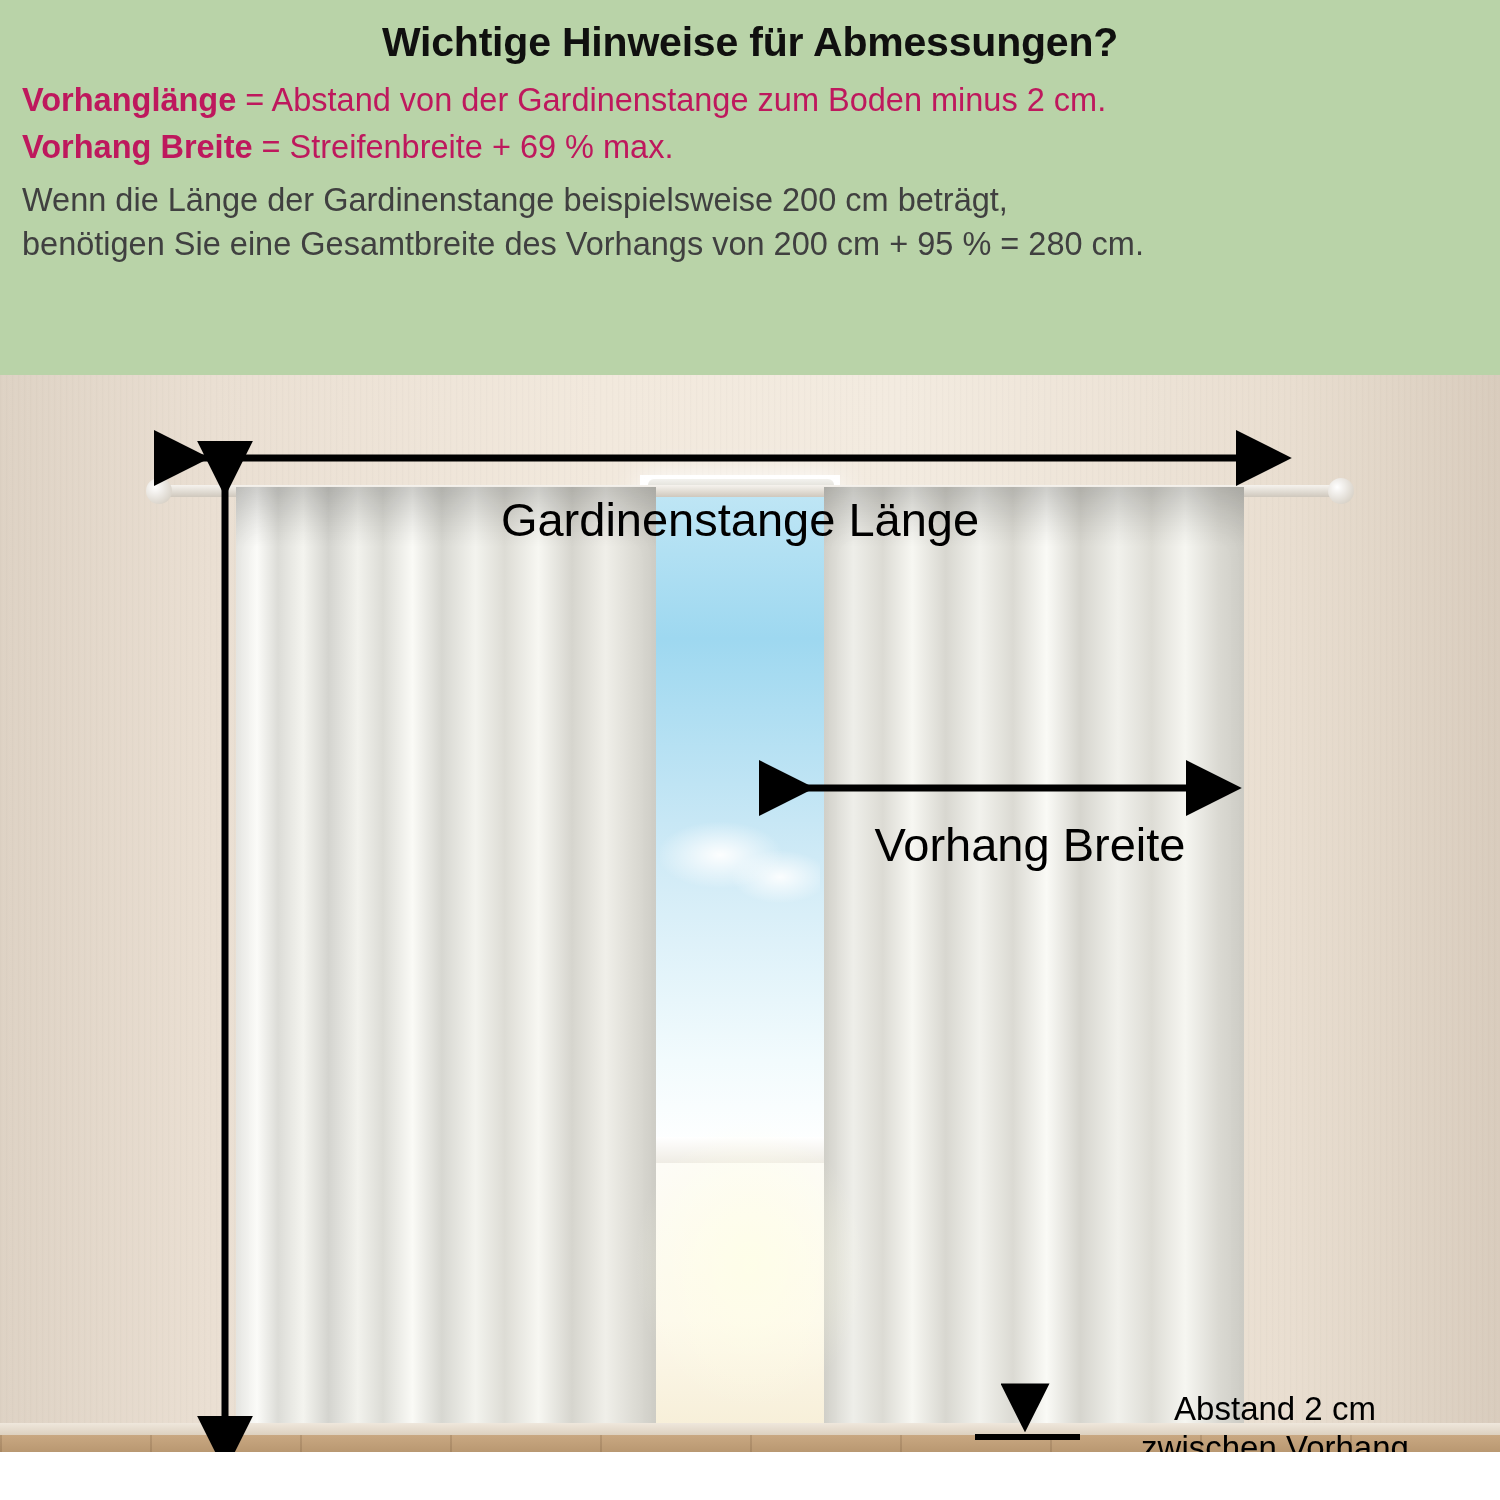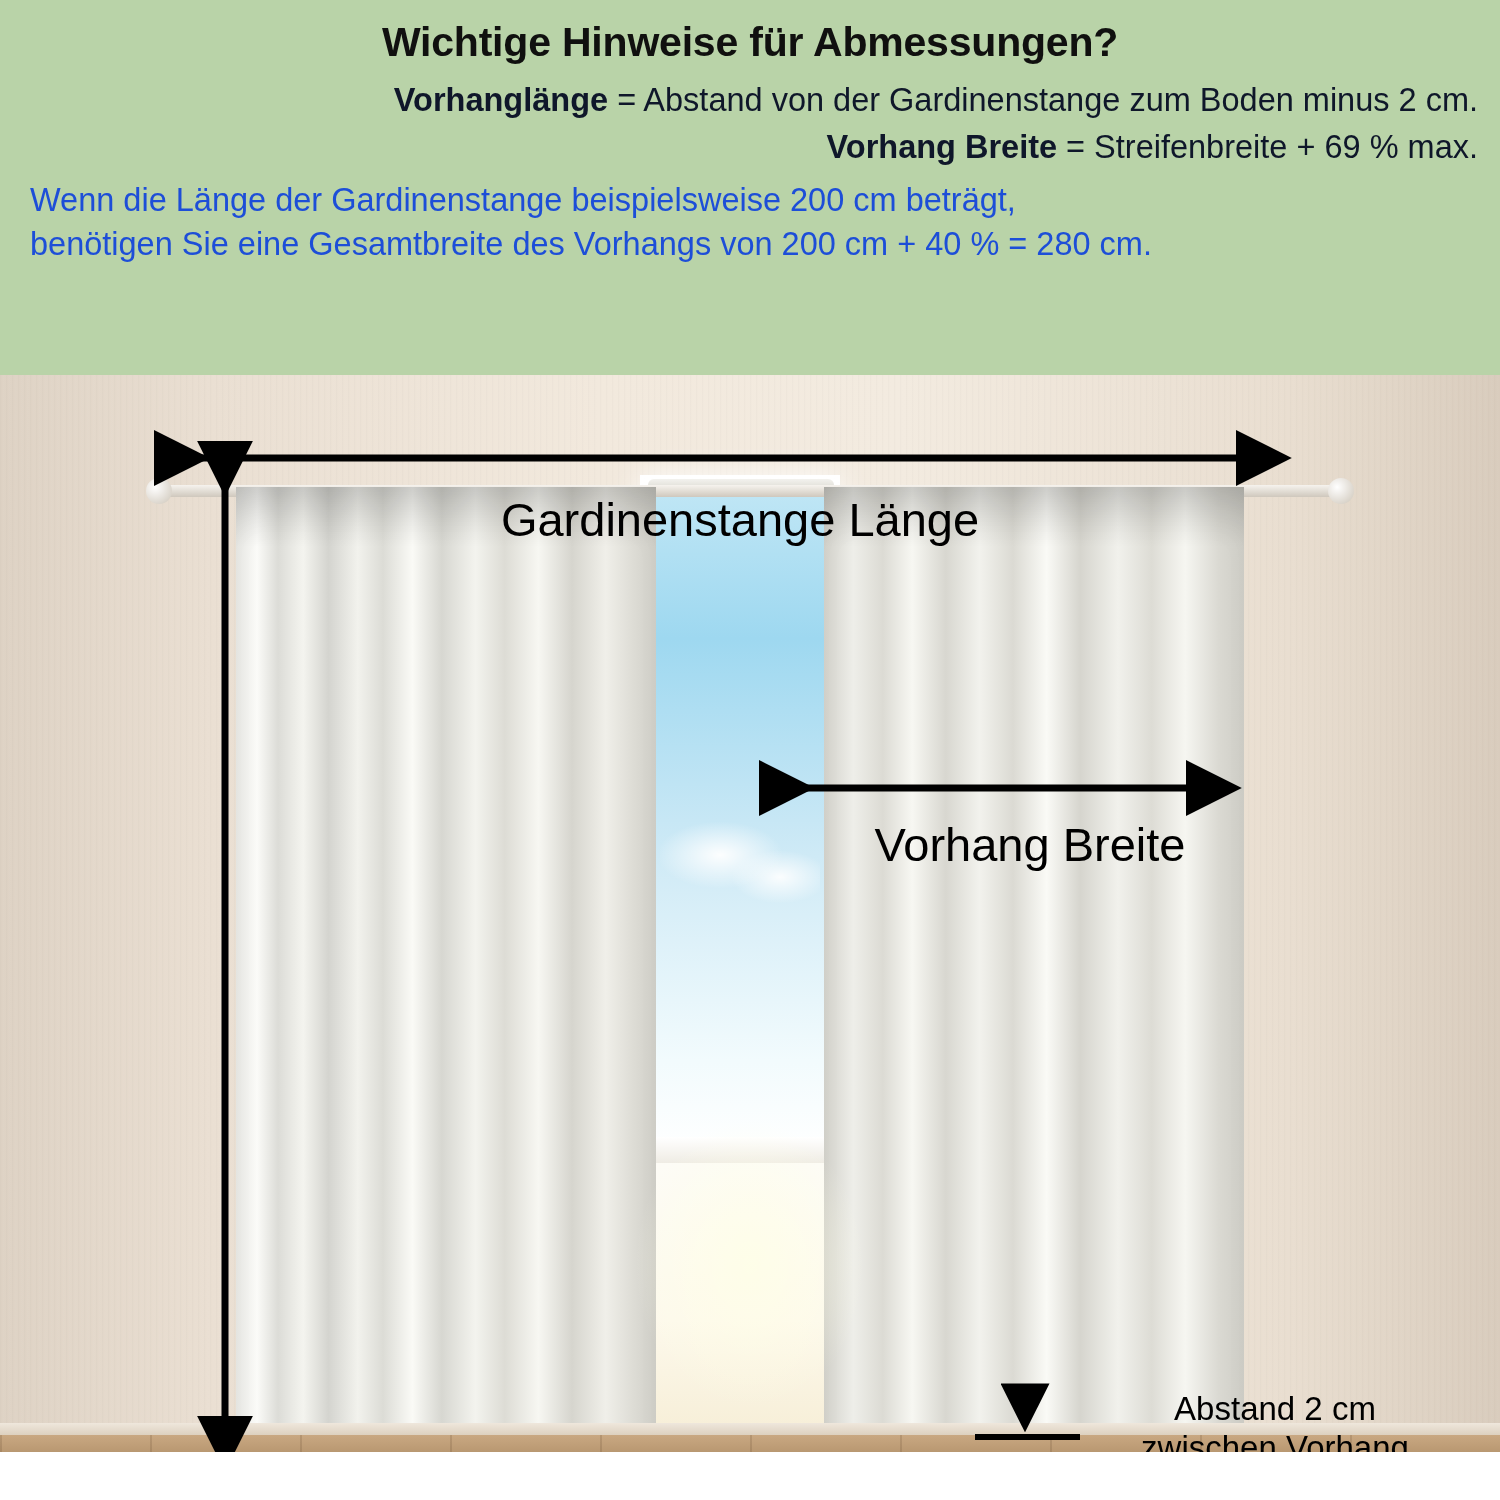--- a/index.html
+++ b/index.html
@@ -32,32 +32,31 @@
     text-align: center;
     font-size: 41px;
     font-weight: bold;
     color: #10100f;
     letter-spacing: -0.2px;
     margin: 6px 0 14px 0;
     line-height: 1.1;
   }
   .info-line {
     font-size: 32.5px;
-    color: #0f172a;
+    color: #be185d;
     line-height: 1.33;
     margin: 0 0 4px 0;
     white-space: nowrap;
-    text-align: right;
   }
   .info-line b { font-weight: bold; }
   .info-para {
     font-size: 32.5px;
-    color: #1d4ed8;
+    color: #404040;
     line-height: 1.36;
-    margin: 8px 0 0 8px;
+    margin: 8px 0 0 0;
   }
   .info-para div { white-space: nowrap; }
 
   
   .photo {
     position: absolute;
     left: 0; top: 375px;
     width: 1500px;
     height: 1125px;
     overflow: hidden;
@@ -203,21 +202,21 @@
     <div class="info-line">
       <b>Vorhanglänge</b><span> = Abstand von der Gardinenstange zum Boden minus 2 cm.</span>
     </div>
 
     <div class="info-line">
       <b>Vorhang Breite</b><span> = Streifenbreite + 69 % max.</span>
     </div>
 
     <div class="info-para">
       <div>Wenn die Länge der Gardinenstange beispielsweise 200 cm beträgt,</div>
-      <div>benötigen Sie eine Gesamtbreite des Vorhangs von 200 cm + 40 % = 280 cm.</div>
+      <div>benötigen Sie eine Gesamtbreite des Vorhangs von 200 cm + 95 % = 280 cm.</div>
     </div>
   </div>
 
   <div class="photo">
     <div class="wall"></div>
     <div class="wall-tex"></div>
 
     <div class="window-frame"></div>
     <div class="window-sky"></div>
     <div class="window-cloud"></div>

